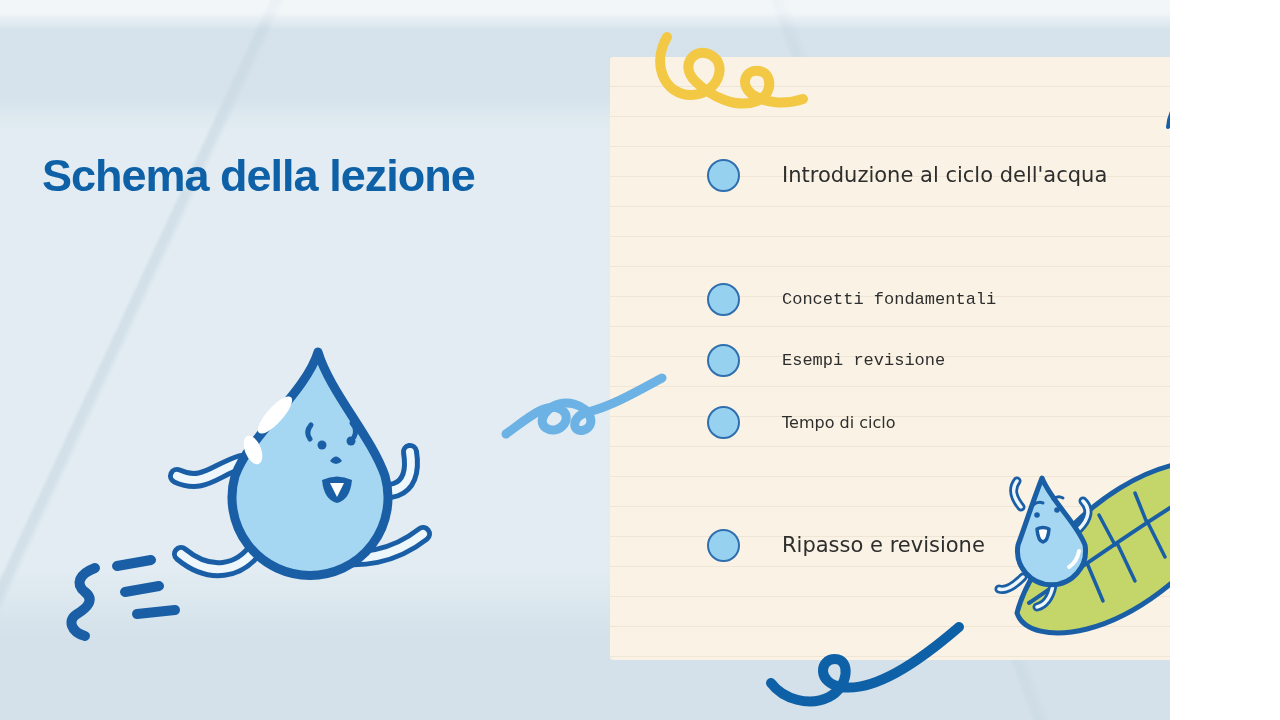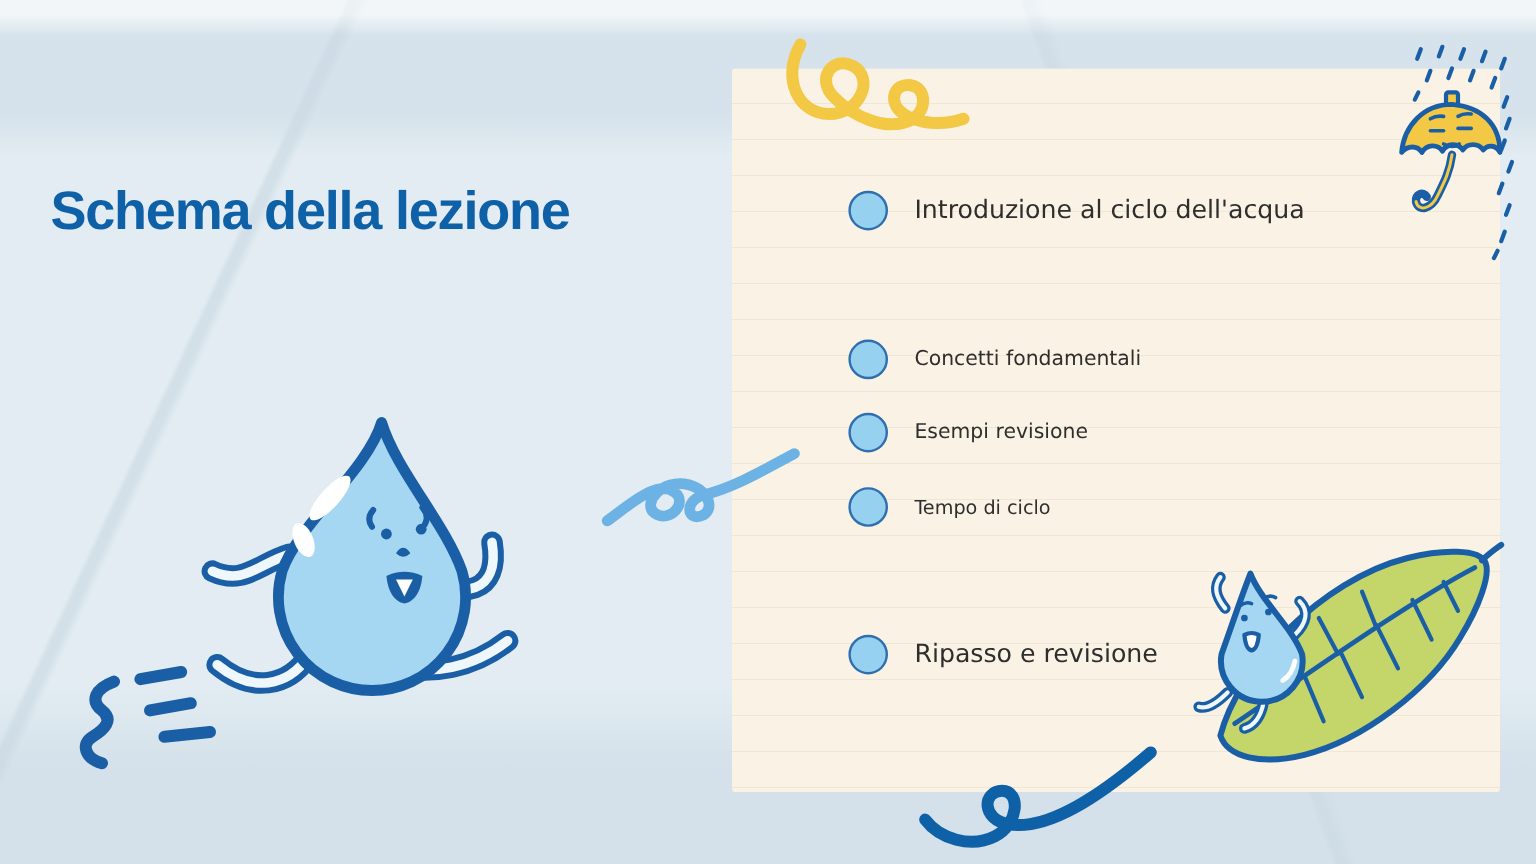--- a/index.html
+++ b/index.html
@@ -13,21 +13,21 @@
     --bg-blue:#e2ecf2;
     --accent-yellow:#f2c845;
     --squiggle-blue:#6cb2e4;
     --leaf-green:#c4d56a;
     --text-dark:#2e2e2e;
   }
   *{margin:0;padding:0;box-sizing:border-box;}
   html,body{width:1280px;height:720px;}
   body{font-family:"DejaVu Sans",sans-serif;overflow:hidden;}
   .slide{
-    position:relative;width:1280px;height:720px;overflow:hidden;
+    position:relative;width:1170px;height:720px;overflow:hidden;
     background:
       linear-gradient(180deg, rgba(255,255,255,.55) 0 12px, rgba(199,215,227,.45) 30px 96px, rgba(228,238,244,0) 130px),
       linear-gradient(0deg, rgba(198,214,226,.5) 0 80px, rgba(198,214,226,0) 150px),
       linear-gradient(115deg, transparent 0 17.8%, rgba(176,196,210,.30) 18.1% 18.5%, transparent 19%),
       linear-gradient(70deg, transparent 0 72%, rgba(176,196,210,.22) 72.3% 72.7%, transparent 73.4%),
       var(--bg-blue);
   }
   .title{
     position:absolute;left:42px;top:150px;z-index:3;
     font-family:"Liberation Sans",sans-serif;
@@ -41,23 +41,23 @@
       var(--panel-cream);
     border-radius:3px;
   }
   .row{position:absolute;left:97px;height:34px;display:flex;align-items:center;}
   .bullet{
     width:33px;height:33px;border-radius:50%;flex:0 0 33px;
     background:var(--bullet-fill);
     border:2px solid var(--bullet-stroke);
     margin-right:22px;
   }
-  .label{color:var(--text-dark);white-space:nowrap;}
+  .label{color:var(--text-dark);white-space:nowrap;margin-left:20px;}
   .size-lg .label{font-size:21px;}
-  .size-md .label{font-size:17px;}
+  .size-md .label{font-size:17px;font-family:Liberation Mono, monospace;}
   .size-md2 .label{font-size:16px;}
   .size-sm .label{font-size:13px;}
   .accent-a{font-size:31px;line-height:.7;position:relative;top:1px;}
   .deco{position:absolute;z-index:2;pointer-events:none;}
   svg{display:block;overflow:visible;}
 </style>
 </head>
 <body>
 
 <div class="slide">

